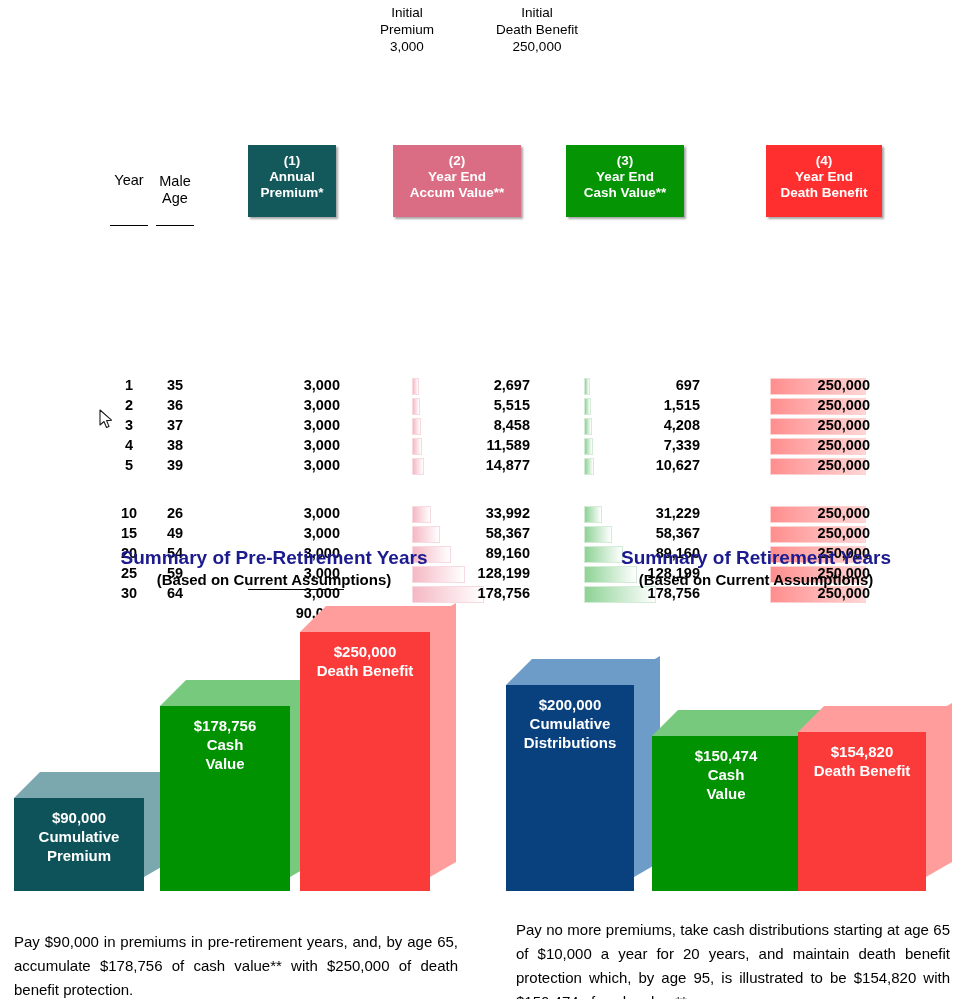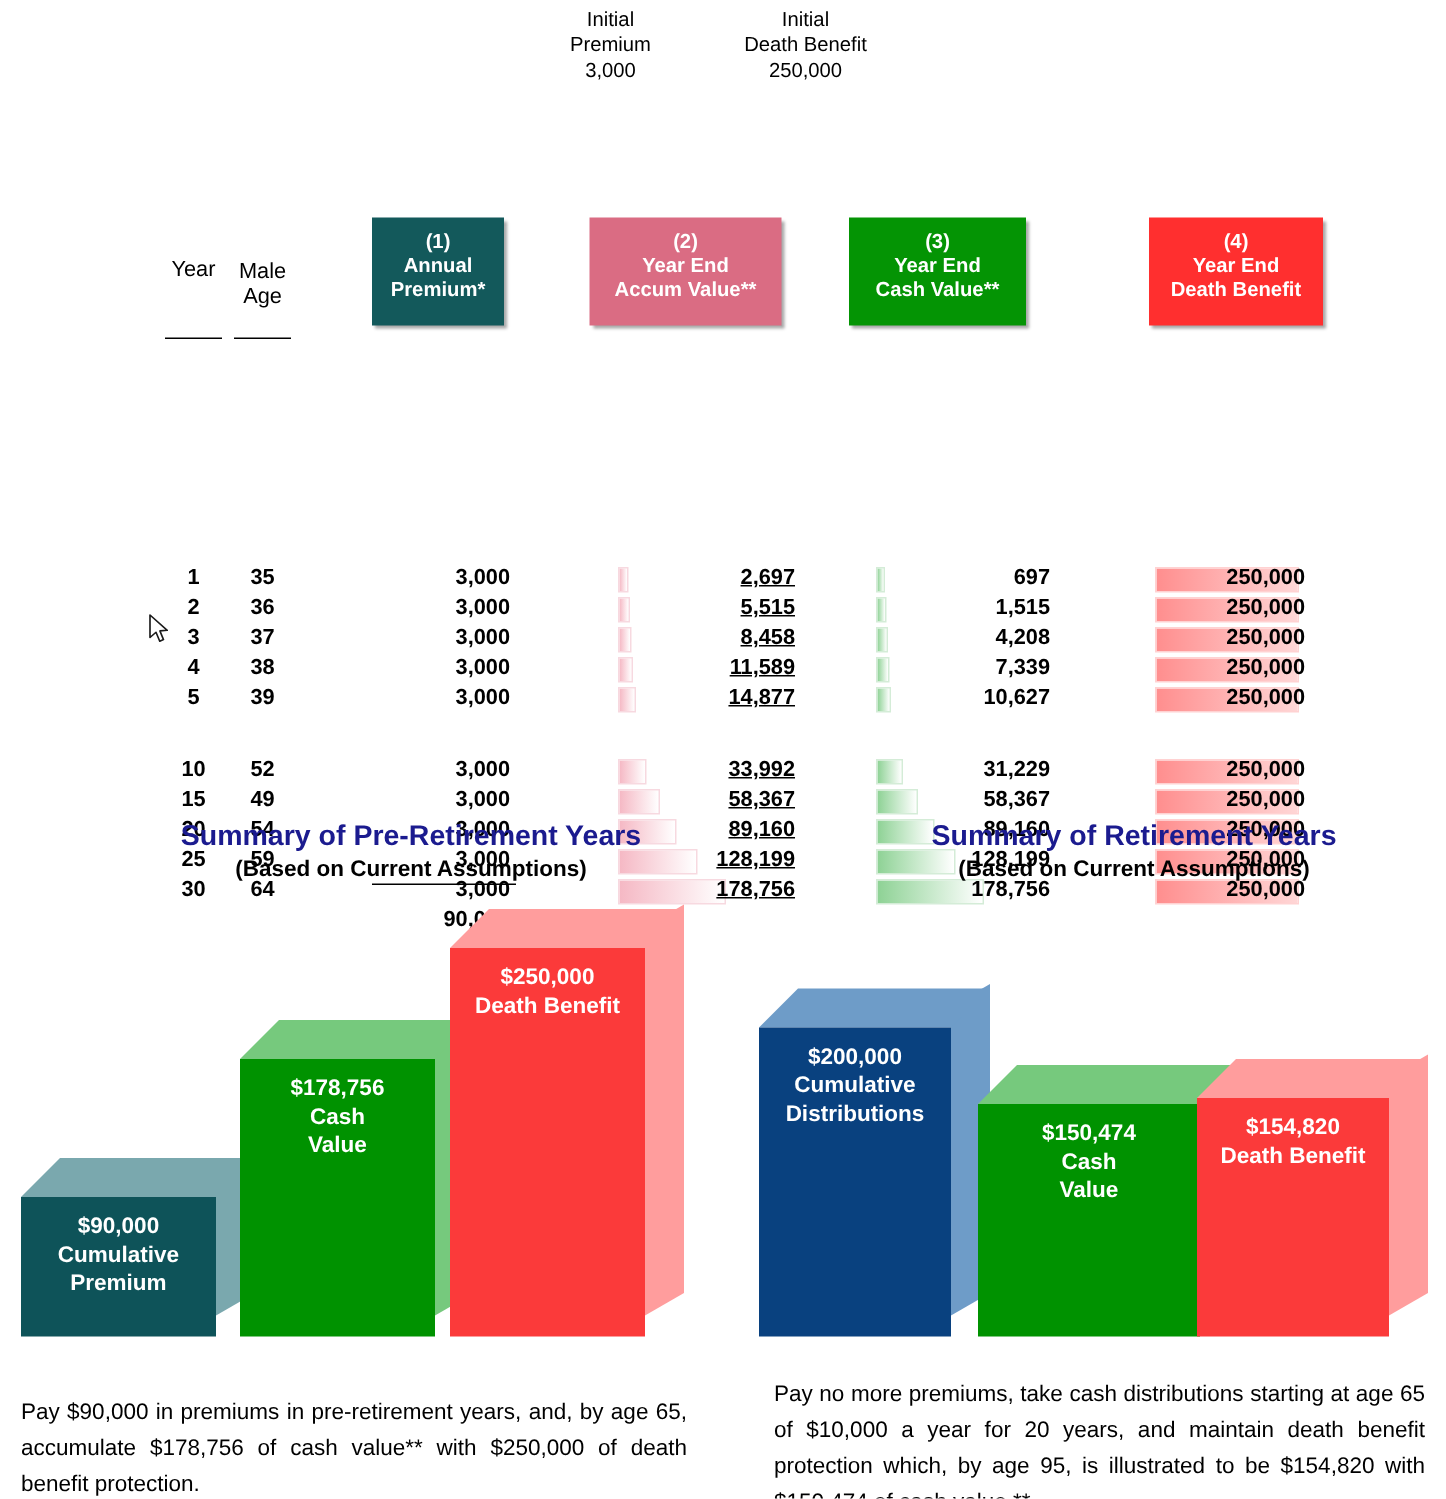--- a/index.html
+++ b/index.html
@@ -60,21 +60,21 @@
   .ul-year{left:110px;top:80px;width:38px;}
   .ul-age{left:156px;top:80px;width:38px;}
 
   
   .rows{position:absolute;left:0;top:232px;width:964px;}
   .row{position:relative;height:20px;}
   .row.gap{height:28px;}
   .c-year{position:absolute;left:106px;width:46px;text-align:center;font-size:14.5px;font-weight:bold;}
   .c-age{position:absolute;left:152px;width:46px;text-align:center;font-size:14.5px;font-weight:bold;}
   .c-prem{position:absolute;left:240px;width:100px;text-align:right;font-size:14.5px;font-weight:bold;}
-  .c-accum{position:absolute;left:430px;width:100px;text-align:right;font-size:14.5px;font-weight:bold;text-decoration:underline;}
+  .c-accum{position:absolute;left:430px;width:100px;text-align:right;font-size:14.5px;font-weight:bold;}
   .c-cash{position:absolute;left:600px;width:100px;text-align:right;font-size:14.5px;font-weight:bold;}
   .c-db{position:absolute;left:780px;width:90px;text-align:right;font-size:14.5px;font-weight:bold;}
 
   .bar{position:absolute;height:17px;top:1px;}
   .bar-accum{left:412px;background:linear-gradient(to right,#f5b8c4,#ffffff);border:1px solid #f7d9e0;box-sizing:border-box;}
   .bar-cash{left:584px;background:linear-gradient(to right,#8ed295,#ffffff);border:1px solid #d4ecd7;box-sizing:border-box;}
   .bar-db{left:770px;background:linear-gradient(to right,#ff8e8e,#ffd6d6);border:1px solid #ffd2d2;box-sizing:border-box;}
 
   .totline{position:absolute;left:248px;top:444px;width:96px;border-top:1.5px solid #000;}
   .total{position:absolute;left:240px;top:460px;width:100px;text-align:right;font-size:14.5px;font-weight:bold;}
@@ -233,21 +233,21 @@
           <div class="bar bar-accum" style="width:11.5px"></div>
           <div class="c-accum">14,877</div>
           <div class="bar bar-cash" style="width:9.9px"></div>
           <div class="c-cash">10,627</div>
           <div class="bar bar-db" style="width:96px"></div>
           <div class="c-db">250,000</div>
         </div>
         <div class="row gap"></div>
         <div class="row">
           <div class="c-year">10</div>
-          <div class="c-age">52</div>
+          <div class="c-age">26</div>
           <div class="c-prem">3,000</div>
           <div class="bar bar-accum" style="width:18.6px"></div>
           <div class="c-accum">33,992</div>
           <div class="bar bar-cash" style="width:17.5px"></div>
           <div class="c-cash">31,229</div>
           <div class="bar bar-db" style="width:96px"></div>
           <div class="c-db">250,000</div>
         </div>
         <div class="row">
           <div class="c-year">15</div>

